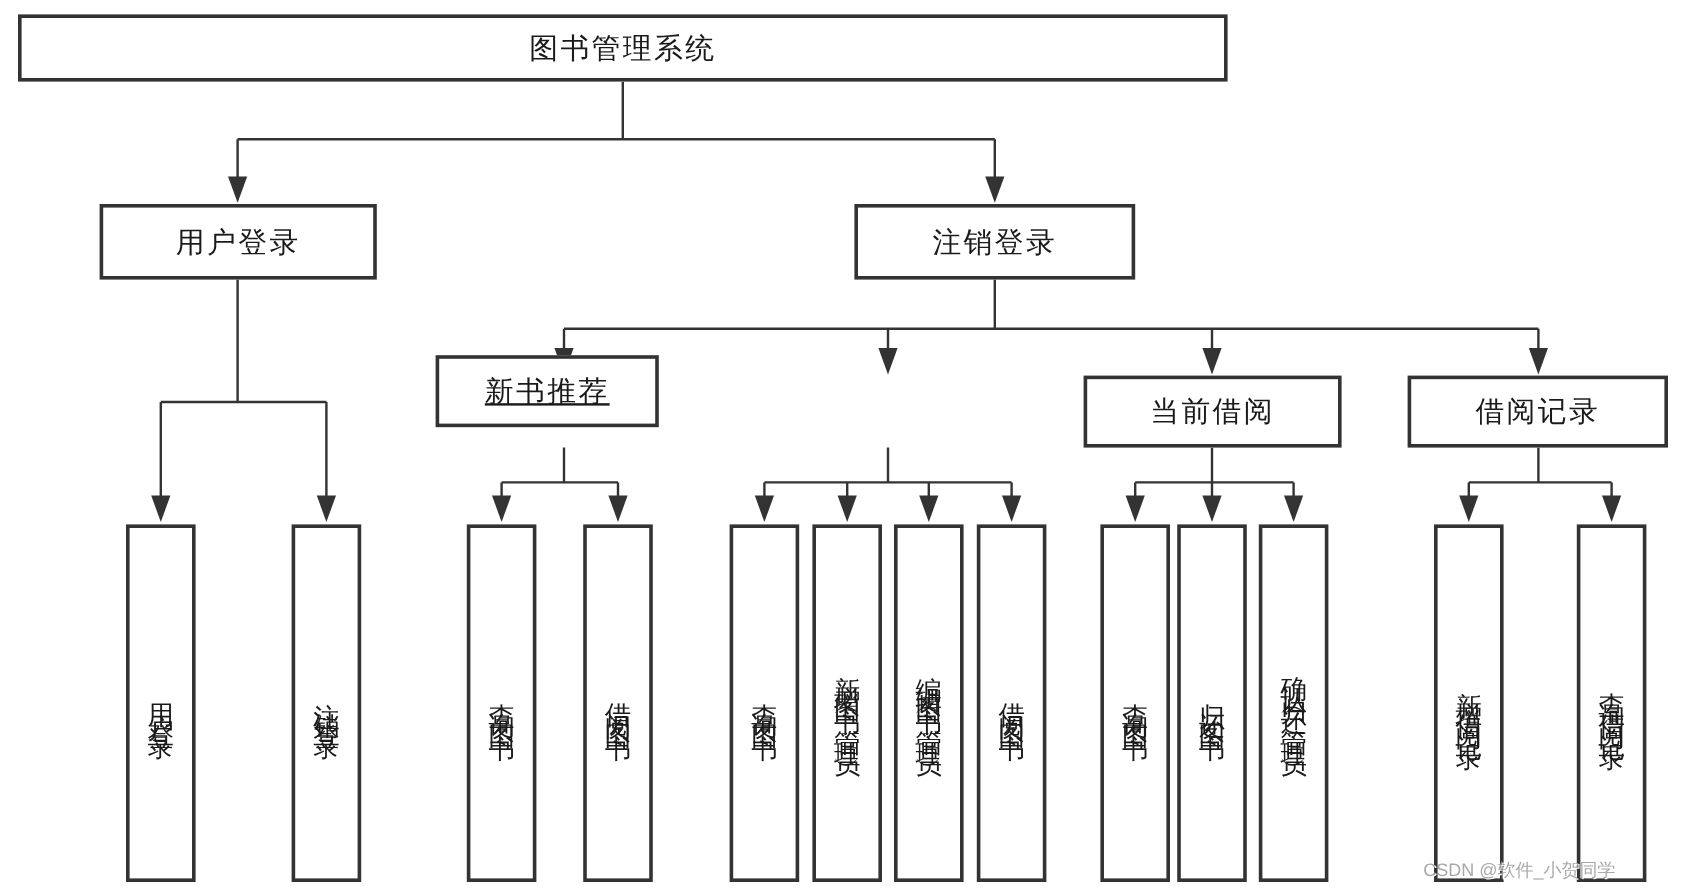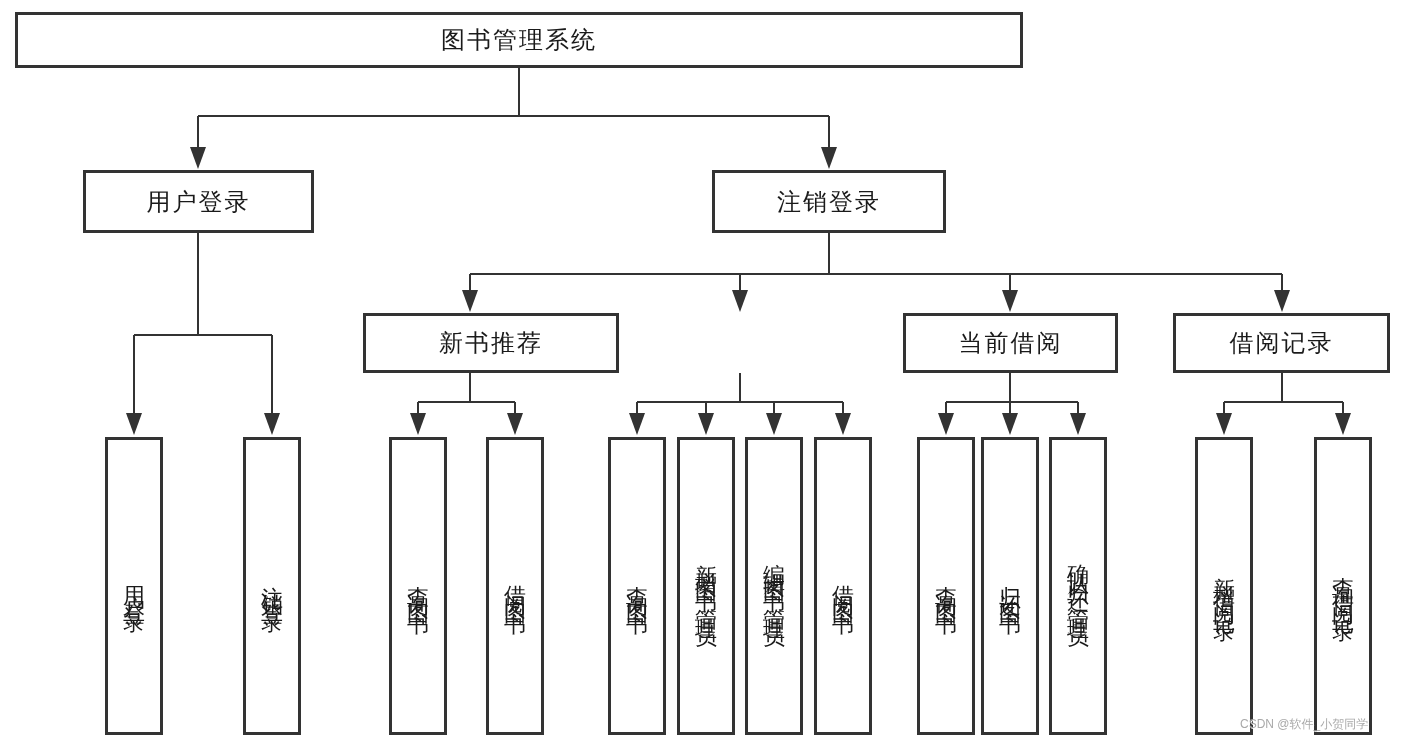--- a/index.html
+++ b/index.html
@@ -52,43 +52,43 @@
     text-orientation: mixed;
     font-size: 22px;
     letter-spacing: 9px;
     line-height: 1;
     color: #1a1a1a;
   }
   
   #node-root        { left: 15px;   top: 12px;  width: 1008px; height: 56px; }
   #node-user-login  { left: 83px;   top: 170px; width: 231px;  height: 63px; }
   #node-book-mgmt   { left: 712px;  top: 170px; width: 234px;  height: 63px; }
-  #node-new-book    { left: 363px;  top: 313px; width: 256px;  height: 60px; }
+  #node-new-book    { left: 363px;  top: 296px; width: 186px;  height: 60px; text-decoration: underline; }
   #node-book-borrow { left: 633px;  top: 313px; width: 215px;  height: 60px; }
   #node-cur-borrow  { left: 903px;  top: 313px; width: 215px;  height: 60px; font-family: Liberation Serif, serif; }
   #node-borrow-rec  { left: 1173px; top: 313px; width: 217px;  height: 60px; }
   
   #leaf-0  { left: 105px;  }
   #leaf-1  { left: 243px;  }
   #leaf-2  { left: 389px;  }
   #leaf-3  { left: 486px;  }
   #leaf-4  { left: 608px;  }
   #leaf-5  { left: 677px;  }
   #leaf-6  { left: 745px;  }
   #leaf-7  { left: 814px;  }
   #leaf-8  { left: 917px;  }
   #leaf-9  { left: 981px;  }
   #leaf-10 { left: 1049px; }
   #leaf-11 { left: 1195px; }
   #leaf-12 { left: 1314px; }
   #watermark {
     position: absolute;
-    left: 1240px;
+    left: 1186px;
     top: 716px;
-    font-size: 12px;
+    font-size: 15px;
     color: rgba(158, 158, 158, 0.9);
     text-shadow: 1px 1px 0 #ffffff;
     white-space: nowrap;
     z-index: 5;
   }
 </style>
 </head>
 <body>
 
 <div id="stage">

